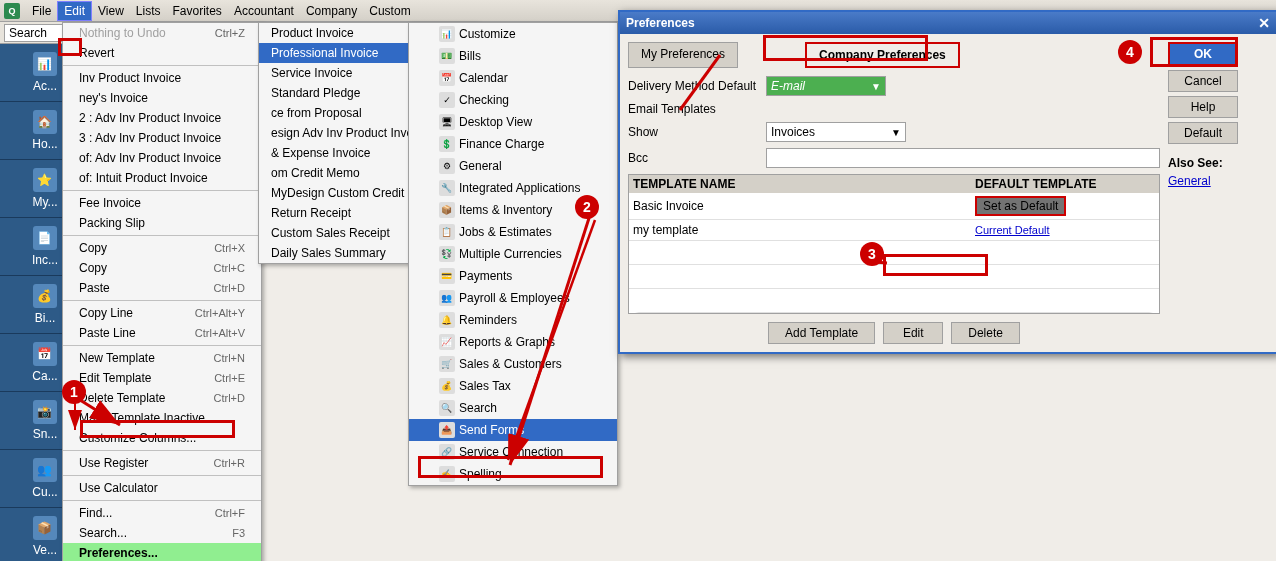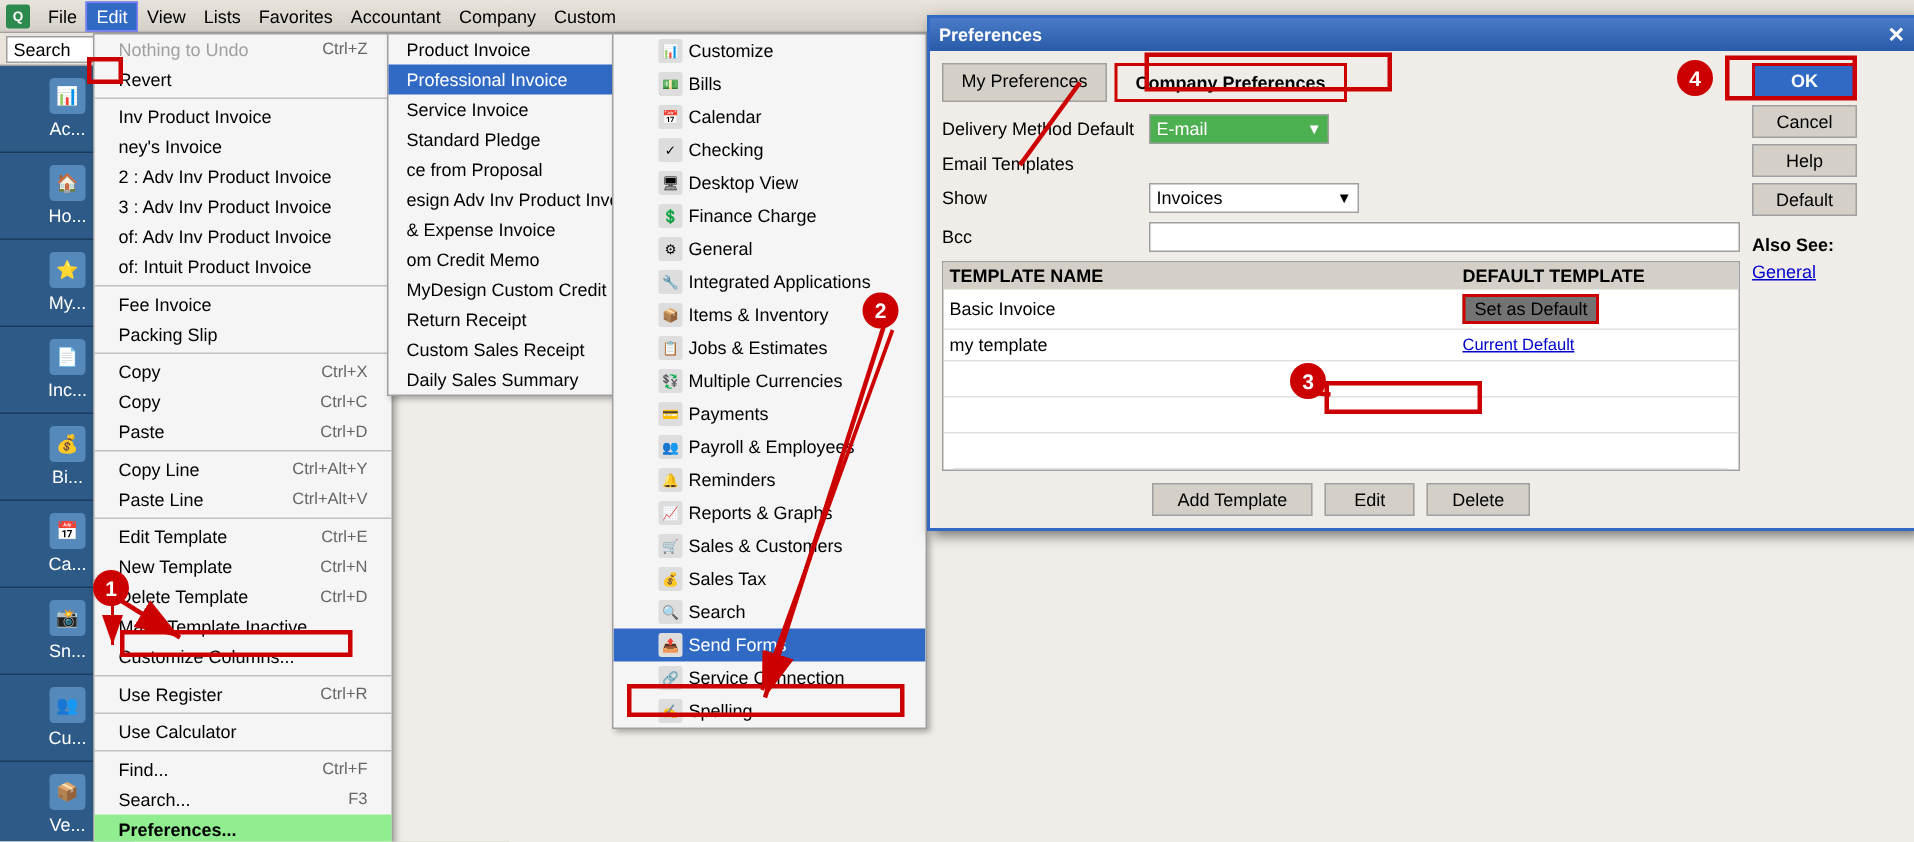--- a/index.html
+++ b/index.html
@@ -41,28 +41,28 @@
     .preferences-list { position: absolute; top: 22px; left: 408px; width: 210px; background: #f5f5f5; border: 1px solid #a0a0a0; box-shadow: 2px 2px 4px rgba(0,0,0,0.3); z-index: 100; overflow-y: auto; max-height: 539px; }
     .pref-item { padding: 3px 10px 3px 30px; cursor: pointer; color: #000; display: flex; align-items: center; gap: 4px; }
     .pref-item.active { background: #316ac5; color: white; }
     .pref-icon { width: 16px; height: 16px; background: #ddd; border-radius: 2px; flex-shrink: 0; display: flex; align-items: center; justify-content: center; font-size: 9px; }
 
     
     .pref-dialog { position: absolute; top: 10px; left: 618px; width: 660px; background: #f0ede8; border: 2px solid #316ac5; box-shadow: 3px 3px 8px rgba(0,0,0,0.5); z-index: 200; }
     .dialog-titlebar { background: linear-gradient(to bottom, #4a7bc8, #2a5ba8); color: white; padding: 3px 6px; display: flex; justify-content: space-between; align-items: center; font-weight: bold; font-size: 12px; }
     .dialog-close { color: white; cursor: pointer; font-size: 14px; }
     .dialog-body { padding: 8px; }
-    .dialog-tabs { display: flex; gap: 5px; margin-bottom: 8px; }
+    .dialog-tabs { display: flex; gap: 20px; margin-bottom: 8px; }
     .dialog-tab { padding: 4px 12px; border: 1px solid #a0a0a0; background: #d4d0c8; cursor: pointer; font-size: 12px; }
-    .dialog-tab.active { background: #f0ede8; border-bottom: 1px solid #f0ede8; font-weight: bold; }
+    .dialog-tab.active { background: #f0ede8; border-bottom: 1px solid #f0ede8; font-weight: bold; margin-left: 47px; }
     .dialog-tab.highlighted { border: 2px solid #cc0000; }
     .form-row { display: flex; align-items: center; margin-bottom: 6px; gap: 8px; }
     .form-label { width: 130px; font-size: 12px; }
     .dropdown-select { border: 1px solid #a0a0a0; background: white; padding: 2px 4px; display: flex; align-items: center; justify-content: space-between; cursor: pointer; }
-    .dropdown-select.green { background: #4CAF50; color: white; }
+    .dropdown-select.green { background: #4CAF50; color: white; font-style: italic; }
     .dropdown-arrow { font-size: 10px; }
     .template-table { border: 1px solid #a0a0a0; background: white; width: 100%; }
     .template-table-header { display: flex; background: #d4d0c8; padding: 2px 4px; font-weight: bold; font-size: 11px; }
     .template-table-header .col1 { flex: 1; }
     .template-table-header .col2 { width: 180px; }
     .template-row { display: flex; padding: 3px 4px; border-bottom: 1px solid #e0e0e0; align-items: center; }
     .template-row .col1 { flex: 1; }
     .template-row .col2 { width: 180px; display: flex; align-items: center; gap: 4px; }
     .set-default-btn { border: 1px solid #cc0000; padding: 1px 6px; background: #737373; cursor: pointer; font-size: 11px; }
     .current-default { color: #0000cc; font-size: 11px; text-decoration: underline; }
@@ -203,26 +203,26 @@
     <div class="dropdown-item">
       <span>Copy Line</span>
       <span class="shortcut">Ctrl+Alt+Y</span>
     </div>
     <div class="dropdown-item">
       <span>Paste Line</span>
       <span class="shortcut">Ctrl+Alt+V</span>
     </div>
     <div class="dropdown-separator"></div>
     <div class="dropdown-item">
+      <span>New Template</span>
+      <span class="shortcut">Ctrl+N</span>
+    </div>
+    <div class="dropdown-item">
       <span>Edit Template</span>
       <span class="shortcut">Ctrl+E</span>
-    </div>
-    <div class="dropdown-item">
-      <span>New Template</span>
-      <span class="shortcut">Ctrl+N</span>
     </div>
     <div class="dropdown-item">
       <span>Delete Template</span>
       <span class="shortcut">Ctrl+D</span>
     </div>
     <div class="dropdown-item">
       <span>Make Template Inactive</span>
     </div>
     <div class="dropdown-item">
       <span>Customize Columns...</span>

